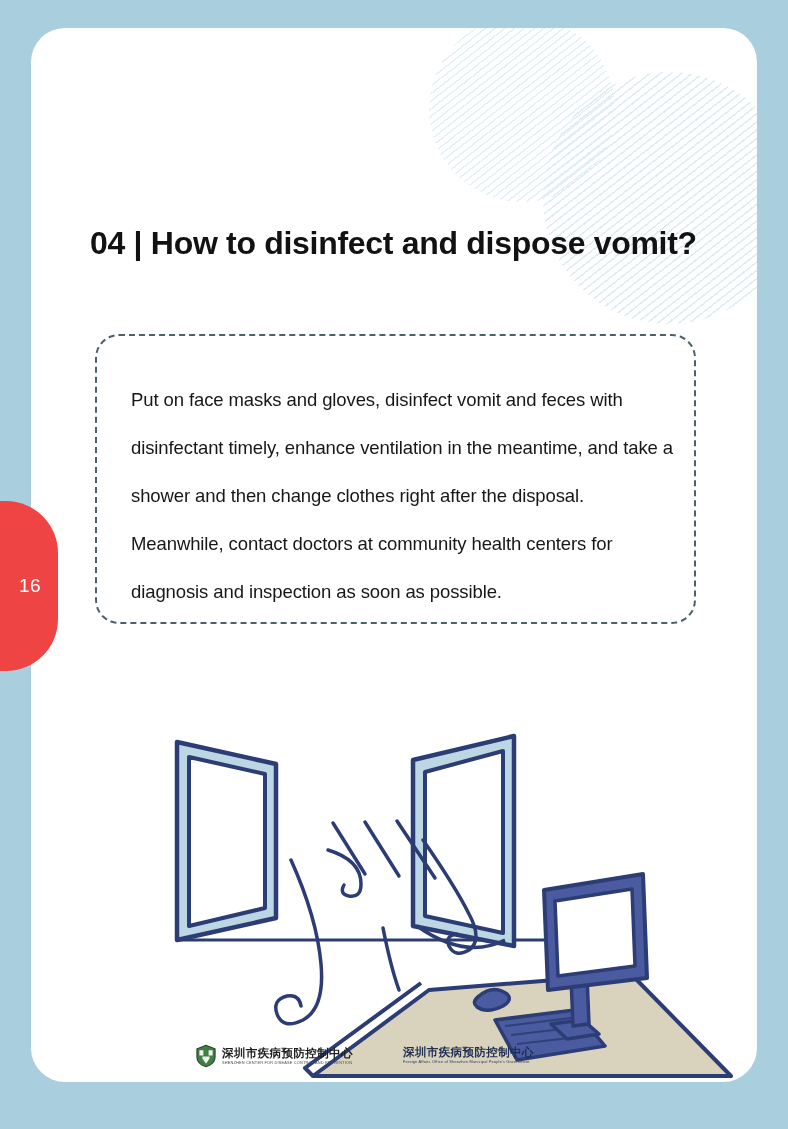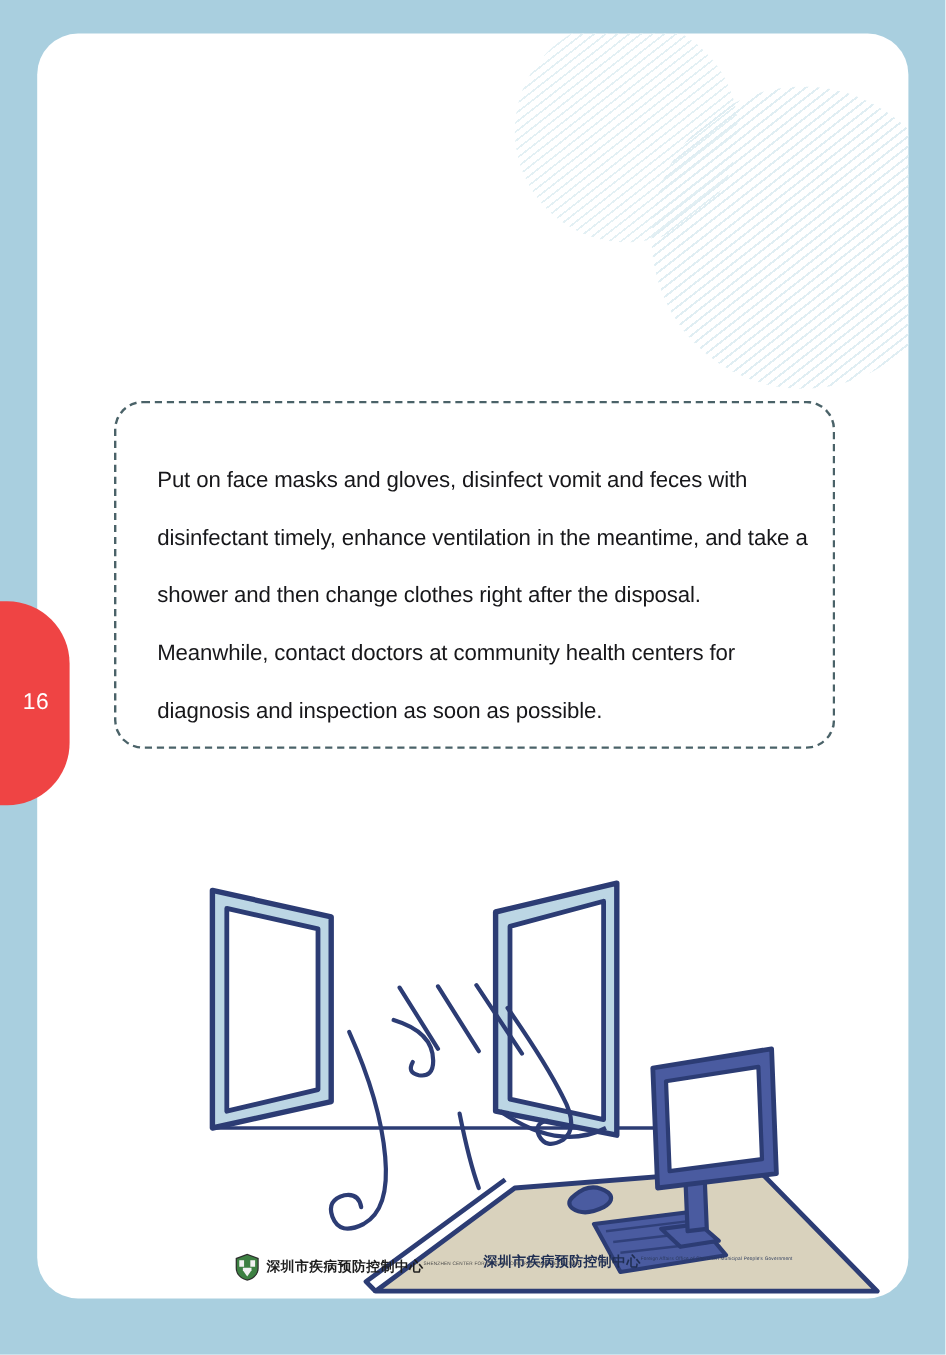--- a/index.html
+++ b/index.html
@@ -151,21 +151,21 @@
   }
   #logo-cdc { left: 0px; top: 4px; }
   #logo-fao { left: 208px; top: 6px; }
 
   .logo-mark {
     width: 22px;
     height: 24px;
     margin-right: 5px;
     flex: 0 0 auto;
   }
-  .logo-words { display: flex; justify-content: center; }
+  .logo-words { display: flex; flex-direction: column; justify-content: center; }
   .logo-cn {
     font-size: 11.5px;
     font-weight: bold;
     color: #1d1d1d;
     letter-spacing: 0.4px;
     line-height: 13px;
     white-space: nowrap;
   }
   .logo-cn.navy { color: #1f2e52; }
   .logo-en {
@@ -182,20 +182,23 @@
 </head>
 <body>
 
 <div id="page">
 
   <div id="card">
 
     <div class="deco-circle" id="deco-circle-small"></div>
     <div class="deco-circle" id="deco-circle-large"></div>
 
+    <div id="heading">
+      <div class="h-text">04 | How to disinfect and dispose vomit?</div>
+    </div>
 
     <div id="answer-box">
       <div id="answer-text">Put on face masks and gloves, disinfect vomit and feces with disinfectant timely, enhance ventilation in the meantime, and take a shower and then change clothes right after the disposal. Meanwhile, contact doctors at community health centers for diagnosis and inspection as soon as possible.</div>
     </div>
 
     <div id="illustration">
       <svg width="726" height="404" viewBox="0 0 726 404" xmlns="http://www.w3.org/2000/svg">
 
         <g>
           <polygon points="398,312 600,296 700,398 282,398" fill="#d9d2bd" stroke="#2c3c74" stroke-width="4" stroke-linejoin="round"></polygon>

